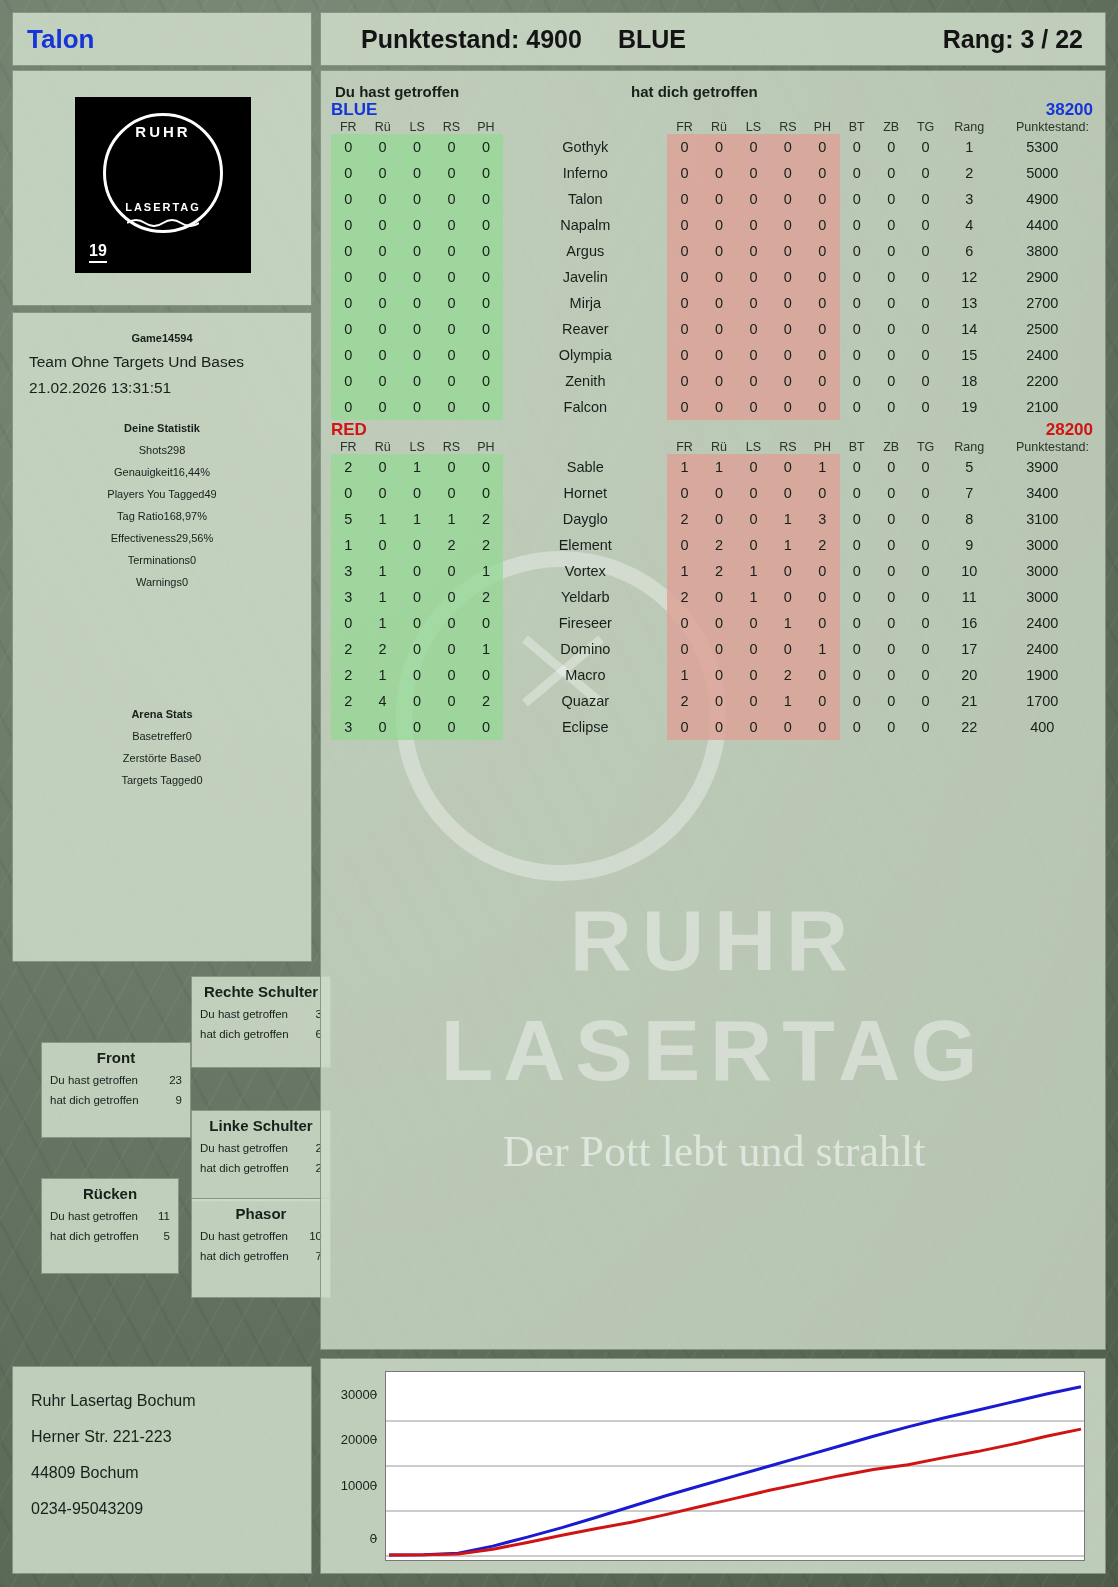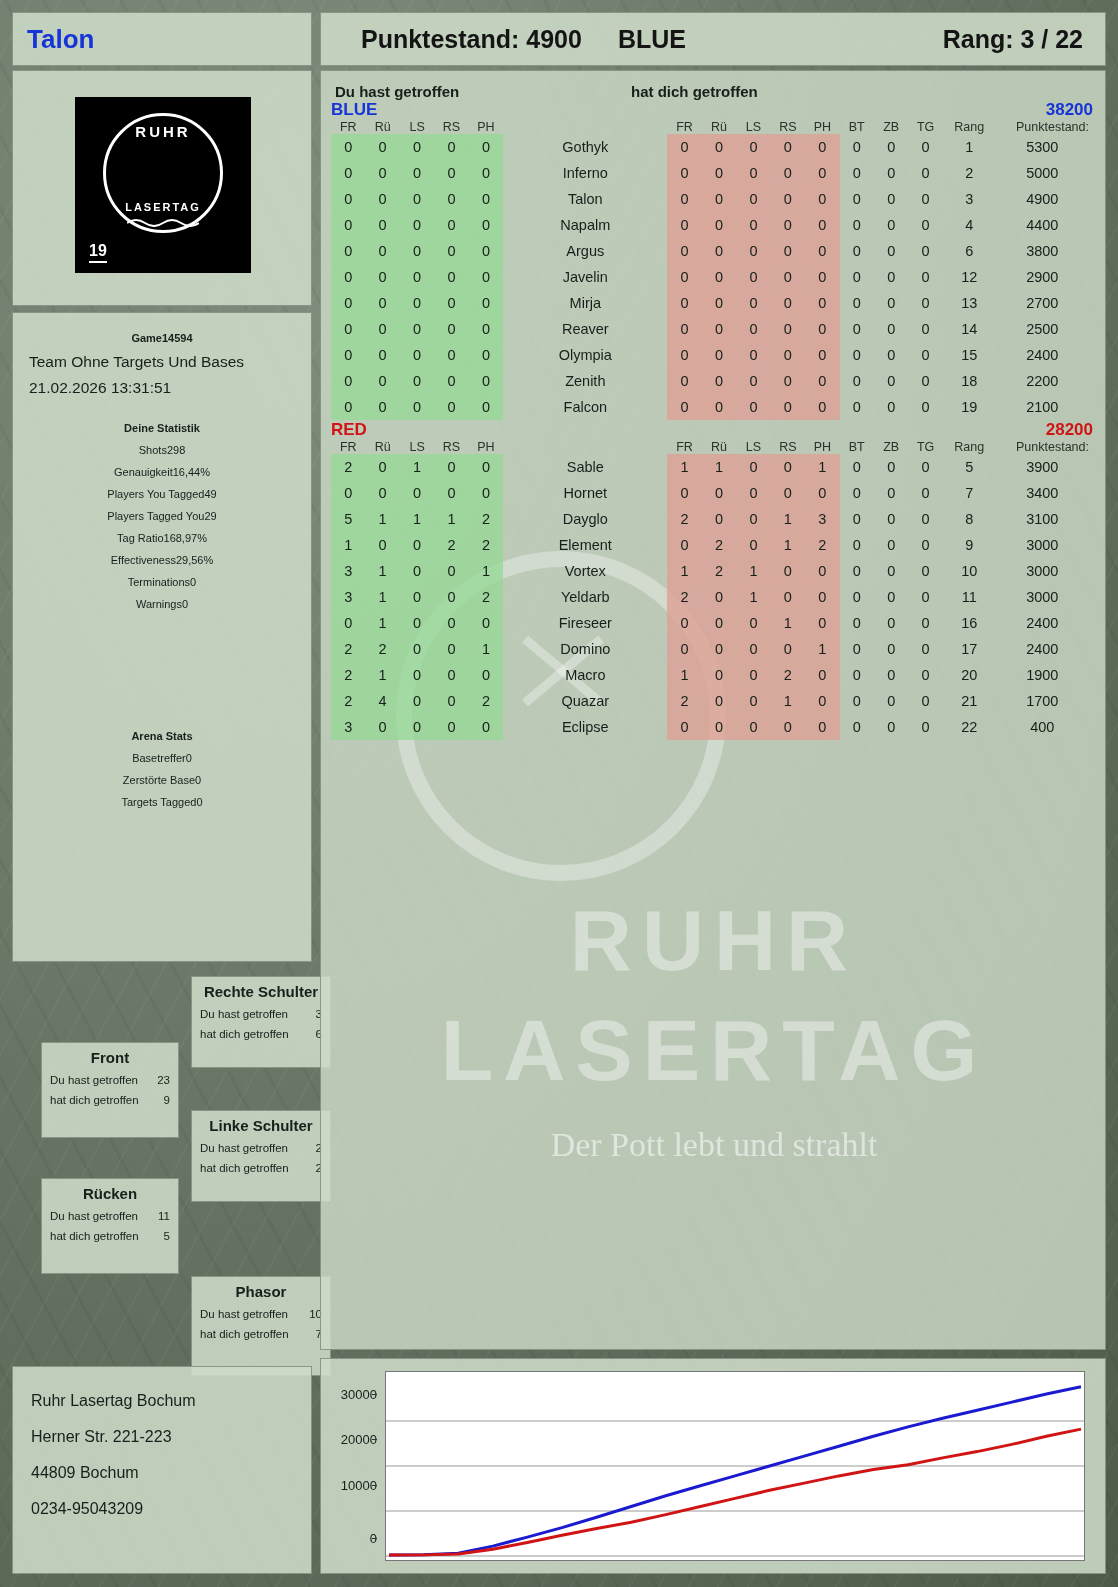--- a/index.html
+++ b/index.html
@@ -87,24 +87,24 @@
   .sline { font-size:15.5px; color:#17201a; padding:4px 0; }
   .sect-gap { height:16px; }
   .sect-gap-lg { height:110px; }
 
   
   .bodybox { position:absolute; background:rgba(205,219,200,0.88); border:1px solid rgba(120,135,118,0.8);margin-left:21px; }
   .bodybox .title { text-align:center; font-weight:bold; font-size:15px; padding:6px 0 4px; color:#17201a; }
   .bodybox .r { display:flex; justify-content:space-between; font-size:11.5px; padding:4px 8px 4px 8px; color:#17201a; }
 
   #bb-rs { left:170px; top:976px; width:140px; height:92px; }
-  #bb-front { left:20px; top:1042px; width:138px; height:96px; }
+  #bb-front { left:20px; top:1042px; width:150px; height:96px; }
   #bb-ls { left:170px; top:1110px; width:140px; height:92px; }
   #bb-back { left:20px; top:1178px; width:138px; height:96px; }
-  #bb-ph { left:170px; top:1276px; width:140px; height:100px; }
+  #bb-ph { left:170px; top:1198px; width:140px; height:100px; }
 
   #addr-panel { left:12px; top:1366px; width:300px; height:208px; padding:16px 18px; }
   #addr-panel .line { font-size:16px; color:#17201a; padding:9px 0; }
 
   
   #main-panel {
     left:320px; top:70px; width:786px; height:1280px;
     background:rgba(205,219,200,0.82);
     border:1px solid rgba(120,135,118,0.8);
     position:absolute; overflow:hidden;
@@ -120,21 +120,21 @@
     font-size:86px; font-weight:bold; letter-spacing:10px;
     color:rgba(255,255,255,0.40);
   }
   .wm .wmtxt2 {
     position:absolute; left:0; top:930px; width:786px; text-align:center;
     font-size:86px; font-weight:bold; letter-spacing:10px;
     color:rgba(255,255,255,0.40);
   }
   .wm .wmtxt3 {
     position:absolute; left:0; top:1055px; width:786px; text-align:center;
-    font-size:34px; font-family:"Liberation Serif", serif;
+    font-size:44px; font-family:"Liberation Serif", serif;
     color:rgba(255,255,255,0.55);
   }
   .wm .wmhammer {
     position:absolute; left:196px; top:560px; width:92px; height:80px;
   }
 
   .tblwrap { position:relative; padding:12px 14px 0 10px; }
 
   .colhdr { display:flex; font-weight:bold; font-size:15px; color:#17201a; }
   .colhdr .lbl-left { width:300px; padding-left:4px; }
@@ -229,24 +229,20 @@
       <span>Shots</span>
       <span>298</span>
     </div>
     <div class="srow">
       <span>Genauigkeit</span>
       <span>16,44%</span>
     </div>
     <div class="srow">
       <span>Players You Tagged</span>
       <span>49</span>
-    </div>
-    <div class="srow">
-      <span>Players Tagged You</span>
-      <span>29</span>
     </div>
     <div class="srow">
       <span>Tag Ratio</span>
       <span>168,97%</span>
     </div>
     <div class="srow">
       <span>Effectiveness</span>
       <span>29,56%</span>
     </div>
     <div class="srow">

